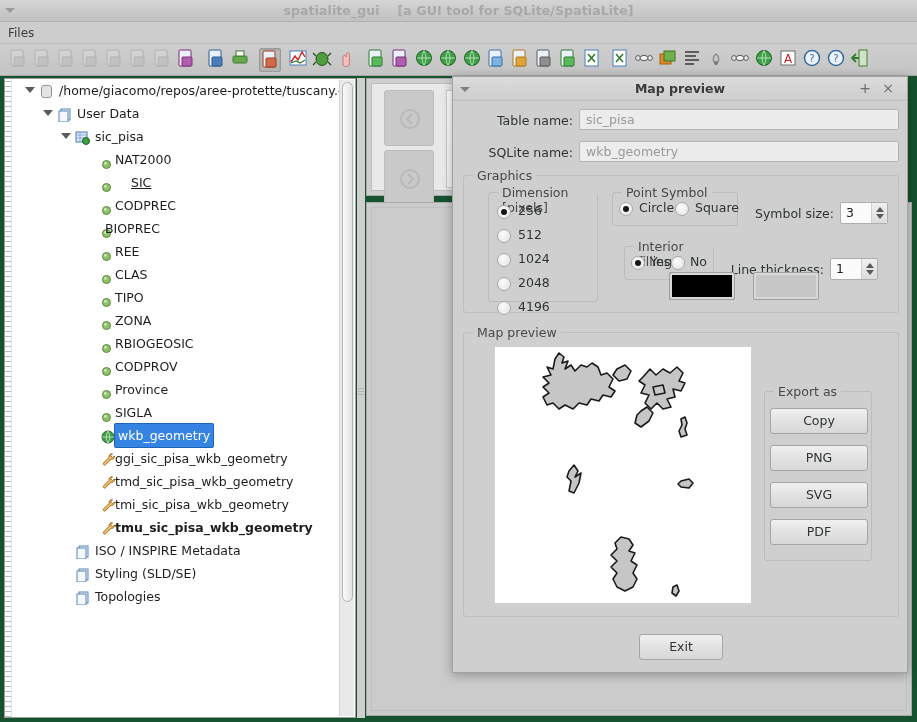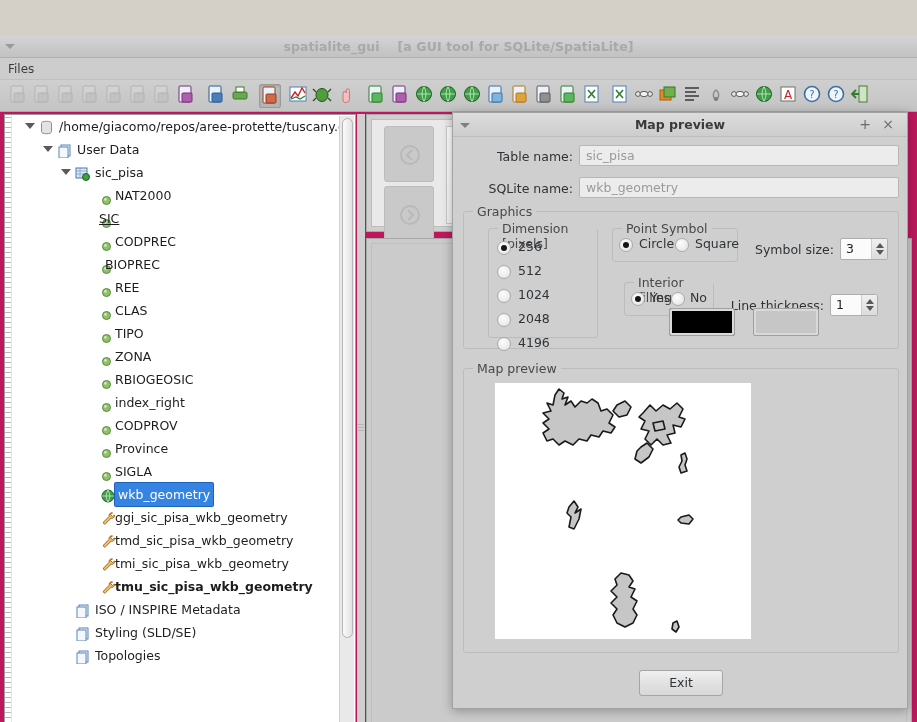--- a/index.html
+++ b/index.html
@@ -8,21 +8,21 @@
     width: 917px; height: 722px;
     font-family: "DejaVu Sans", "Liberation Sans", sans-serif;
     font-size: 12px;
     color: #2e3436;
     background: #d4d0c8;
     overflow: hidden;
     position: relative;
   }
 
   
-  #app { position:absolute; inset:0; background:#be185d;margin-top:36px; }
+  #app { position:absolute; inset:0; background:#14532d; }
 
   .titlebar {
     position:absolute; left:0; top:0; width:917px; height:22px;
     background: linear-gradient(to bottom,#d5d5d5 0%, #c9c9c9 55%, #c2c2c2 100%);
     border-bottom:1px solid #b0b0b0;
   }
   .titlebar .tb-title {
     position:absolute; left:0; right:0; top:3px; text-align:center;
     font-weight:bold; font-size:12.5px; color:#a8a8a8; letter-spacing:.1px;
   }
@@ -486,21 +486,21 @@
               <circle cx="5.5" cy="5.5" r="4" fill="#8fc06a" stroke="#5a8a3a" stroke-width="1"></circle>
               <circle cx="4.4" cy="4.4" r="1.3" fill="#d6ebc4"></circle>
             </svg></span>
           <span class="tw-label" style="left: 102px;">NAT2000</span>
         </div>
         <div class="tree-row">
           <span class="tw-ico" style="left: 88px; top: 6px;"><svg width="11" height="11" viewBox="0 0 11 11">
               <circle cx="5.5" cy="5.5" r="4" fill="#8fc06a" stroke="#5a8a3a" stroke-width="1"></circle>
               <circle cx="4.4" cy="4.4" r="1.3" fill="#d6ebc4"></circle>
             </svg></span>
-          <span class="tw-label" style="left: 86px; text-decoration: underline;">SIC</span>
+          <span class="tw-label" style="left: 118px; text-decoration: underline;">SIC</span>
         </div>
         <div class="tree-row">
           <span class="tw-ico" style="left: 88px; top: 6px;"><svg width="11" height="11" viewBox="0 0 11 11">
               <circle cx="5.5" cy="5.5" r="4" fill="#8fc06a" stroke="#5a8a3a" stroke-width="1"></circle>
               <circle cx="4.4" cy="4.4" r="1.3" fill="#d6ebc4"></circle>
             </svg></span>
           <span class="tw-label" style="left: 102px;">CODPREC</span>
         </div>
         <div class="tree-row">
           <span class="tw-ico" style="left: 88px; top: 6px;"><svg width="11" height="11" viewBox="0 0 11 11">
@@ -536,27 +536,20 @@
               <circle cx="4.4" cy="4.4" r="1.3" fill="#d6ebc4"></circle>
             </svg></span>
           <span class="tw-label" style="left: 102px;">ZONA</span>
         </div>
         <div class="tree-row">
           <span class="tw-ico" style="left: 88px; top: 6px;"><svg width="11" height="11" viewBox="0 0 11 11">
               <circle cx="5.5" cy="5.5" r="4" fill="#8fc06a" stroke="#5a8a3a" stroke-width="1"></circle>
               <circle cx="4.4" cy="4.4" r="1.3" fill="#d6ebc4"></circle>
             </svg></span>
           <span class="tw-label" style="left: 102px;">RBIOGEOSIC</span>
-        </div>
-        <div class="tree-row">
-          <span class="tw-ico" style="left: 88px; top: 6px;"><svg width="11" height="11" viewBox="0 0 11 11">
-              <circle cx="5.5" cy="5.5" r="4" fill="#8fc06a" stroke="#5a8a3a" stroke-width="1"></circle>
-              <circle cx="4.4" cy="4.4" r="1.3" fill="#d6ebc4"></circle>
-            </svg></span>
-          <span class="tw-label" style="left: 102px;">index_right</span>
         </div>
         <div class="tree-row">
           <span class="tw-ico" style="left: 88px; top: 6px;"><svg width="11" height="11" viewBox="0 0 11 11">
               <circle cx="5.5" cy="5.5" r="4" fill="#8fc06a" stroke="#5a8a3a" stroke-width="1"></circle>
               <circle cx="4.4" cy="4.4" r="1.3" fill="#d6ebc4"></circle>
             </svg></span>
           <span class="tw-label" style="left: 102px;">CODPROV</span>
         </div>
         <div class="tree-row">
           <span class="tw-ico" style="left: 88px; top: 6px;"><svg width="11" height="11" viewBox="0 0 11 11">
@@ -768,17 +761,24 @@
 
             <path d="M120,196 L126,190 L134,192 L138,198 L134,204 L140,206
               L136,214 L142,218 L138,226 L142,232 L138,240 L130,244 L122,240 L118,232 L122,226
               L116,220 L122,214 L116,208 L122,202 Z"></path>
 
             <path d="M178,240 L182,238 L184,244 L181,249 L177,246 Z"></path>
           </g>
         </svg>
       </div>
 
+      <div class="groupbox" style="left:300px; top:58px; width:108px; height:170px;">
+        <div class="gb-title">Export as</div>
+        <div class="btn exp" style="left:5px; top:16px;">Copy</div>
+        <div class="btn exp" style="left:5px; top:53px;">PNG</div>
+        <div class="btn exp" style="left:5px; top:90px;">SVG</div>
+        <div class="btn exp" style="left:5px; top:127px;">PDF</div>
+      </div>
     </div>
 
     <div class="btn exit" style="left:186px; top:557px;">Exit</div>
   </div>
 </div>
 
 </body></html>

